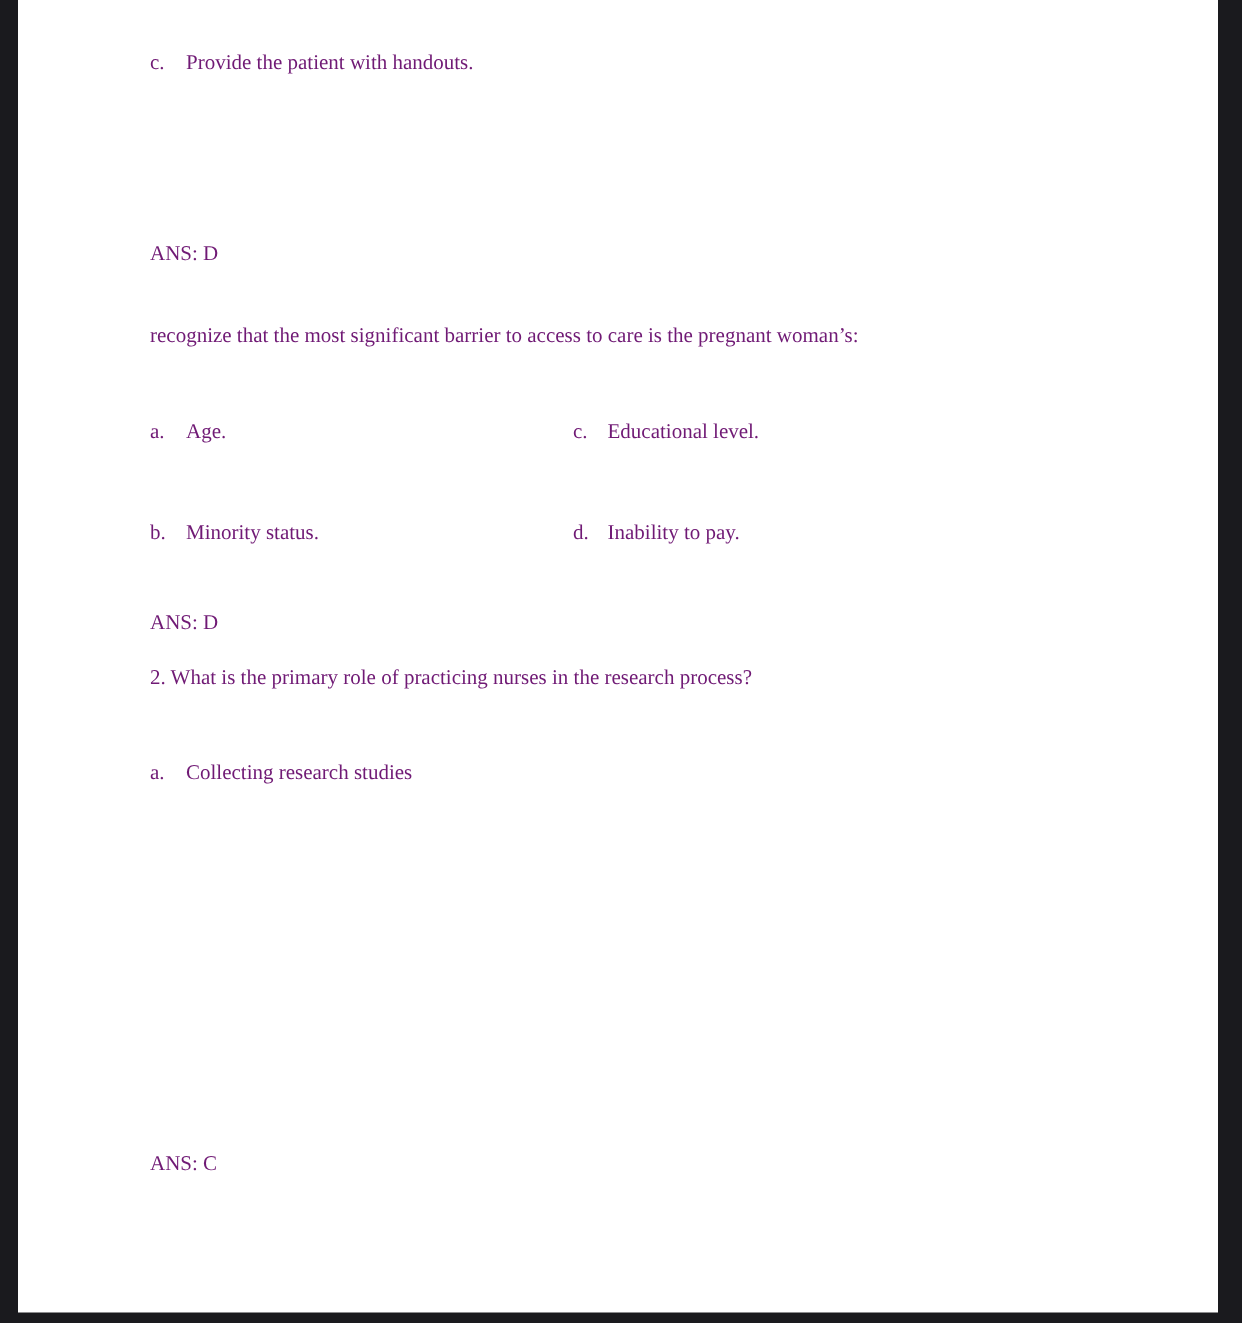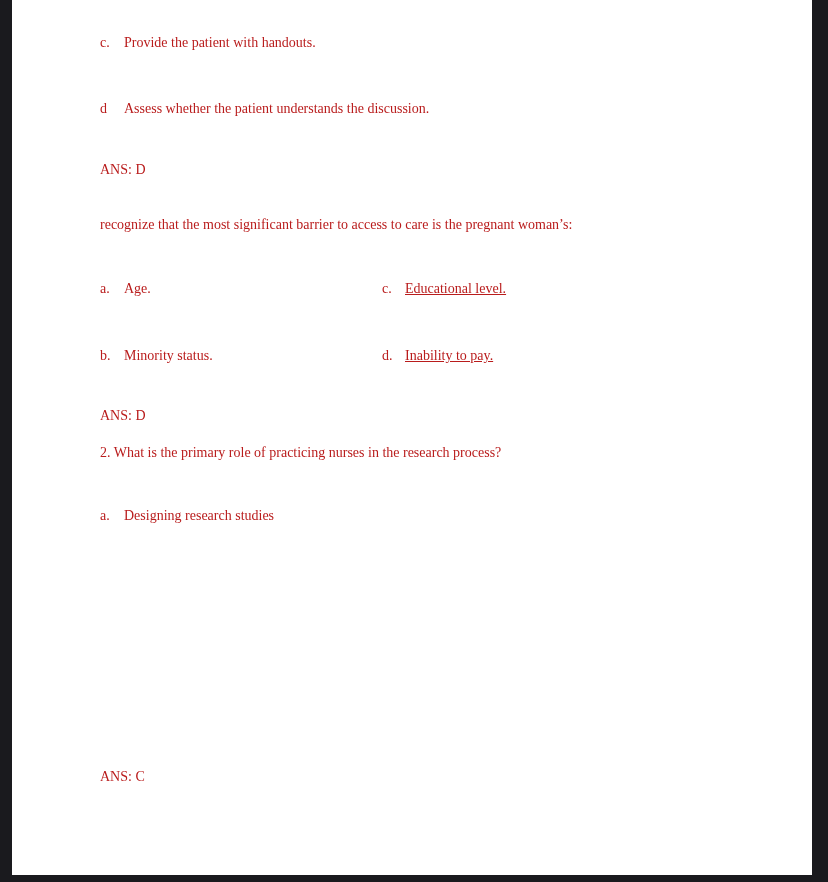--- a/index.html
+++ b/index.html
@@ -9,62 +9,58 @@
   }
   .stage {
     position: relative;
     width: 828px;
     height: 882px;
     background: #ffffff;
     overflow: hidden;
     font-family: "Liberation Serif", "DejaVu Serif", serif;
     font-size: 14px;
     line-height: 17px;
-    color: #b91c1c;
+    color: #701a75;
   }
   .edge {
     position: absolute;
     background: #1a1a1e;
   }
   .edge-left   { left: 0; top: 0; width: 12px; height: 882px; }
   .edge-right  { right: 0; top: 0; width: 16px; height: 882px; }
   .edge-bottom { left: 0; bottom: 0; width: 828px; height: 7px; }
 
   .ln {
     position: absolute;
     left: 100px;
     white-space: nowrap;
   }
   .opt .letter {
     display: inline-block;
     width: 24px;
   }
   .opt2 {
     left: 382px;
-    text-decoration: underline;
   }
   .opt2 .letter {
     display: inline-block;
     width: 23px;
   }
 </style>
 </head>
 <body>
 
 <div class="stage">
 
   <div class="edge edge-left"></div>
   <div class="edge edge-right"></div>
   <div class="edge edge-bottom"></div>
 
   <div class="ln opt" style="top:34px">
     <span class="letter">c.</span><span>Provide the patient with handouts.</span>
-  </div>
-  <div class="ln opt" style="top:100px">
-    <span class="letter">d</span><span>Assess whether the patient understands the discussion.</span>
   </div>
   <div class="ln" style="top:161px">ANS: D</div>
 
   <div class="ln" style="top:216px">recognize that the most significant barrier to access to care is the pregnant woman’s:</div>
 
   <div class="ln opt" style="top:280px">
     <span class="letter">a.</span><span>Age.</span>
   </div>
   <div class="ln opt opt2" style="top:280px">
     <span class="letter">c.</span><span>Educational level.</span>
@@ -72,18 +68,18 @@
   <div class="ln opt" style="top:347px">
     <span class="letter">b.</span><span>Minority status.</span>
   </div>
   <div class="ln opt opt2" style="top:347px">
     <span class="letter">d.</span><span>Inability to pay.</span>
   </div>
   <div class="ln" style="top:407px">ANS: D</div>
 
   <div class="ln" style="top:444px">2. What is the primary role of practicing nurses in the research process?</div>
   <div class="ln opt" style="top:507px">
-    <span class="letter">a.</span><span>Designing research studies</span>
+    <span class="letter">a.</span><span>Collecting research studies</span>
   </div>
   <div class="ln" style="top:768px">ANS: C</div>
 
 
 </div>
 
 </body></html>

